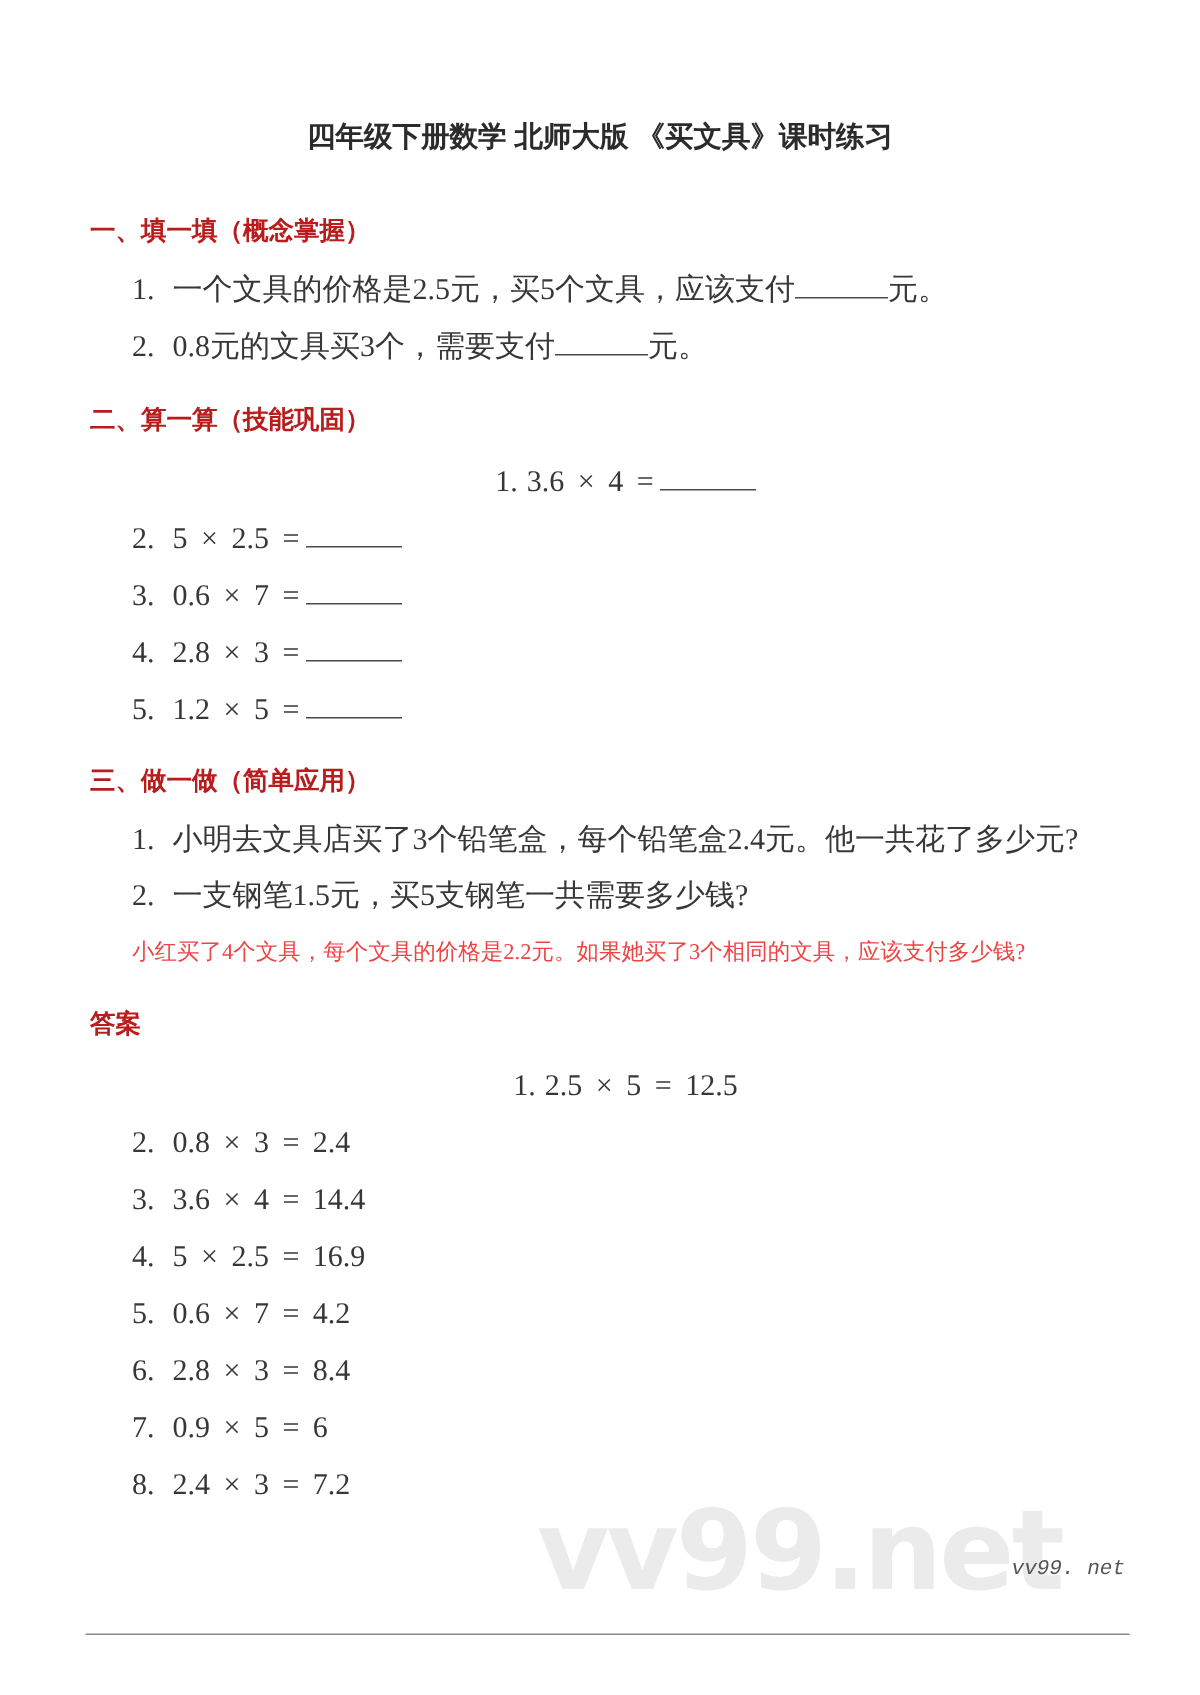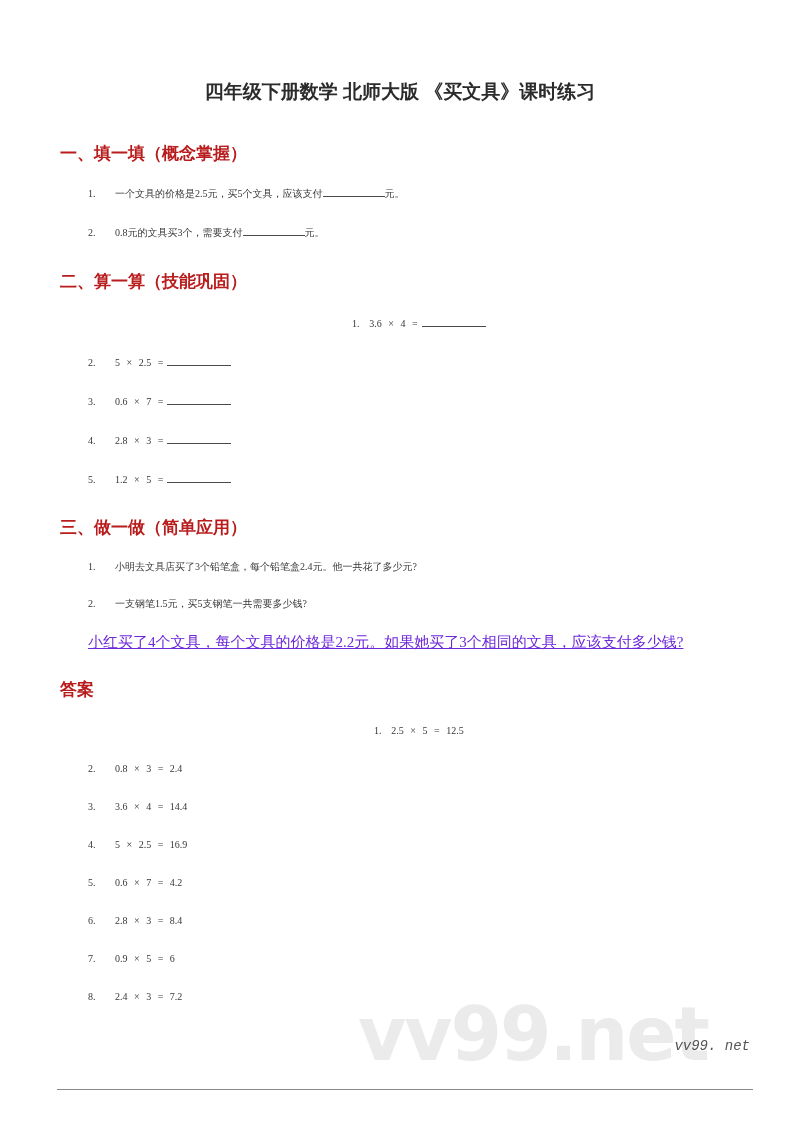--- a/index.html
+++ b/index.html
@@ -40,43 +40,42 @@
     font-weight: 700;
     font-size: 17px;
     line-height: 22px;
     color: #b91c1c;
   }
   .mt38 { margin-top: 38px; }
   .mt28 { margin-top: 28px; }
   .mt27 { margin-top: 27px; }
   .item {
     padding-left: 28px;
-    font-size: 10px;
+    font-size: 20px;
     line-height: 20px;
     color: #373737;
   }
   .item .num { display: inline-block; width: 27px; }
   .mt20 { margin-top: 20px; text-align: center; }
   .mt18 { margin-top: 18px; }
   .mt17 { margin-top: 17px; }
   .expr, .ans-text { word-spacing: 4px; }
   .blank {
     display: inline-block;
     width: 62px;
     height: 13px;
     border-bottom: 1px solid #4a4a4a;
     vertical-align: baseline;
   }
   .blank.wide { width: 64px; margin-left: 4px; }
   .para {
     padding-left: 28px;
     font-size: 15px;
     line-height: 20px;
-    color: #6d28d9;
-    text-decoration: underline;
+    color: #ef4444;
   }
   .footer-line {
     position: absolute;
     left: 57px;
     top: 1073px;
     width: 696px;
     border-top: 1px solid #8a8a8a;
     z-index: 1;
   }
   .footer-site {

